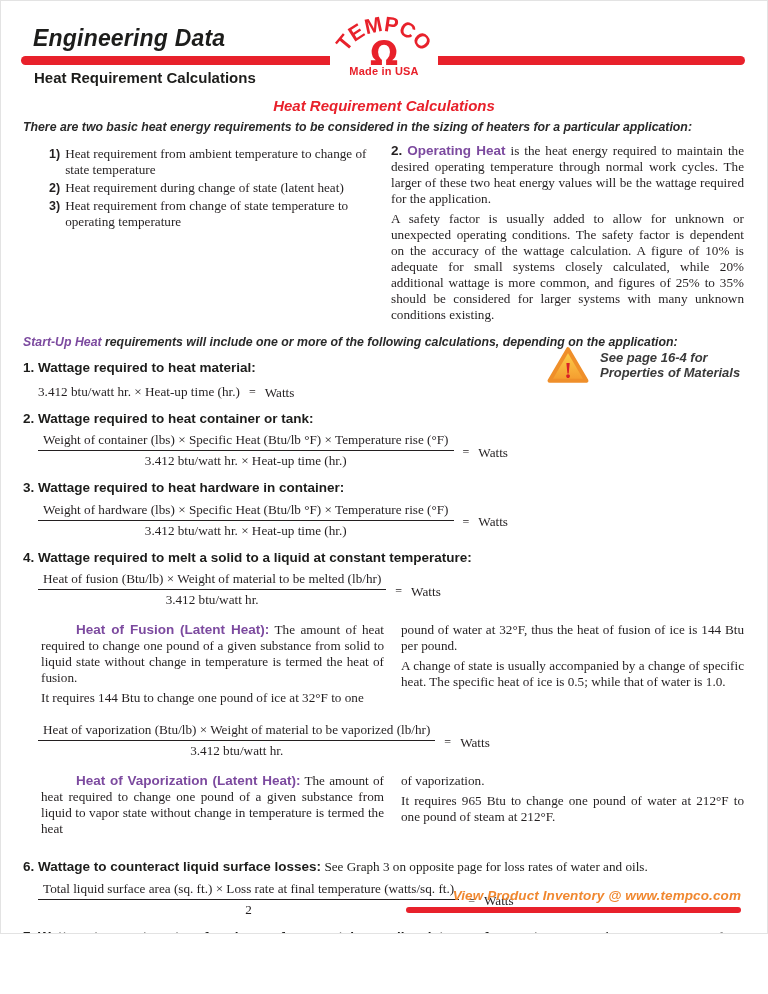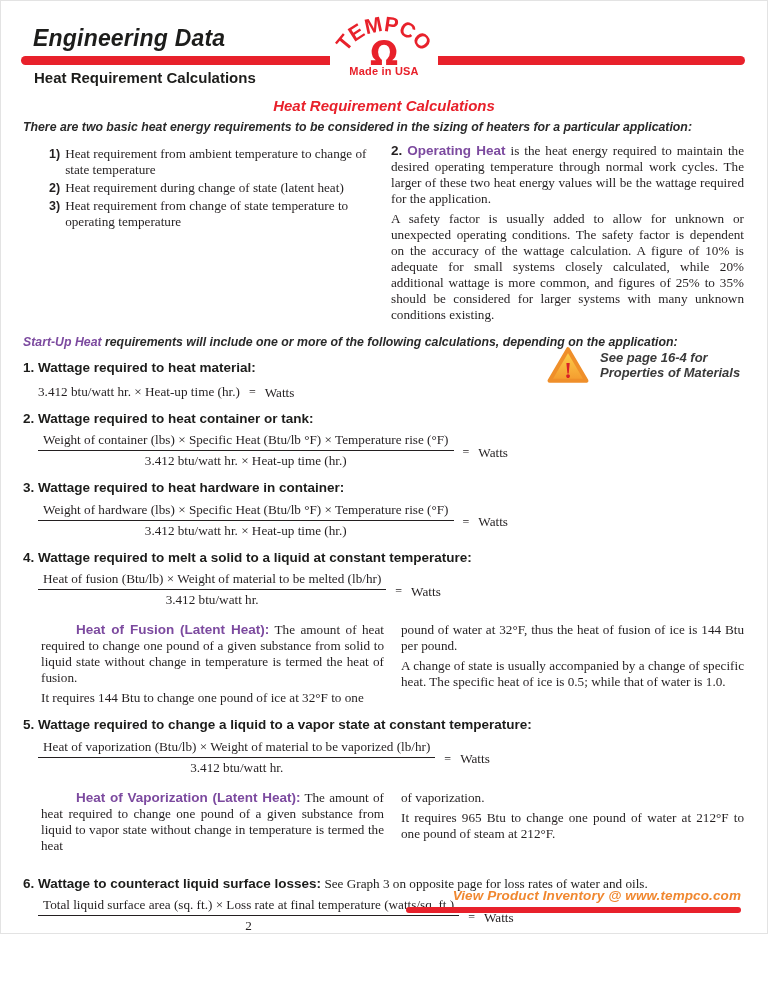--- a/index.html
+++ b/index.html
@@ -215,21 +215,20 @@
         <p><span class="latent-heading">Heat of Fusion (Latent Heat):</span><span> The amount of heat required to change one pound of a given substance from solid to liquid state without change in temperature is termed the heat of fusion.</span></p>
         <p>It requires 144 Btu to change one pound of ice at 32°F to one</p>
       </div>
       <div class="lcol">
         <p>pound of water at 32°F, thus the heat of fusion of ice is 144 Btu per pound.</p>
         <p>A change of state is usually accompanied by a change of specific heat. The specific heat of ice is 0.5; while that of water is 1.0.</p>
       </div>
     </div>
 
     <div class="calc">
-      <div class="calc-title"><span>5.</span> <span>Wattage required to change a liquid to a vapor state at constant temperature:</span><span class="calc-note"></span></div>
       <div class="formula">
         <span class="fraction">
           <span class="numerator" style="display:block">Heat of vaporization (Btu/lb)  ×  Weight of material to be vaporized (lb/hr)</span>
           <span class="denominator" style="display:block">3.412 btu/watt hr.</span>
         </span>
         <span class="equals">=</span>
         <span class="result">Watts</span>
       </div>
     </div>
 

